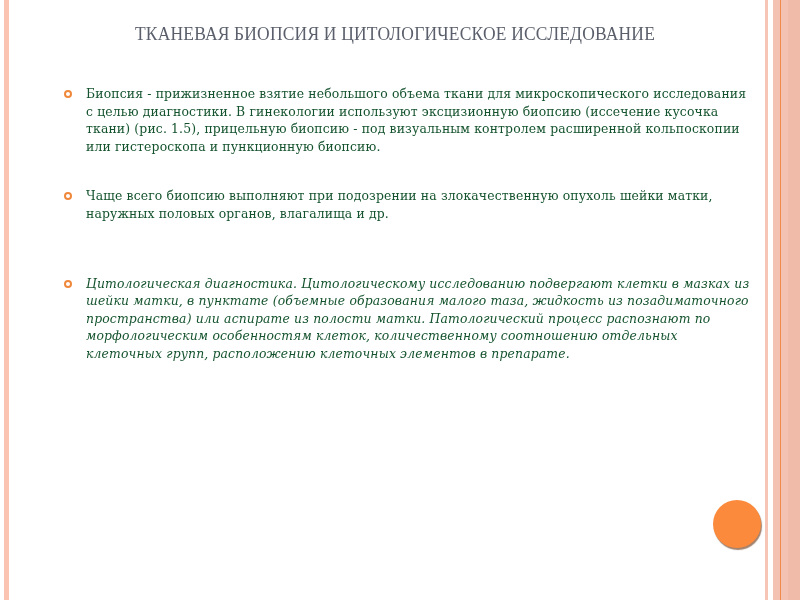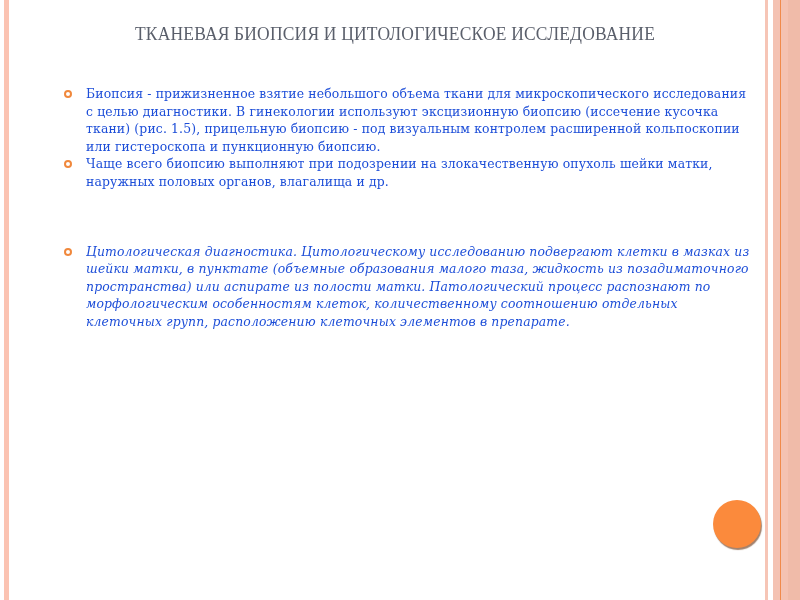--- a/index.html
+++ b/index.html
@@ -39,32 +39,32 @@
   }
   .content {
     position: absolute; left: 64px; top: 85px; width: 690px;
   }
   .bullet {
     position: relative;
     padding-left: 22px;
     font-family: "DejaVu Serif", serif;
     font-size: 12.4px;
     line-height: 17.6px;
-    color: #1d4ed8;
+    color: #14532d;
     letter-spacing: 0.15px;
   }
   .bullet .marker {
     position: absolute; left: 0px; top: 5px;
     width: 4px; height: 4px;
     border: 2px solid #f0883c;
     border-radius: 50%;
     background: #fff;
   }
   .b1 { margin-top: 0; }
-  .b2 { }
+  .b2 { margin-top: 32px; }
   .b3 { margin-top: 52px; font-style: italic; }
   .b4 { margin-top: 33px; }
   .b5 { margin-top: 33px; }
   .orange-dot {
     position: absolute; left: 713px; top: 500px; width: 48px; height: 48px;
     border-radius: 50%;
     background: #fb8a3c;
     box-shadow: 1px 2px 1px #a3826d;
   }
 </style>

